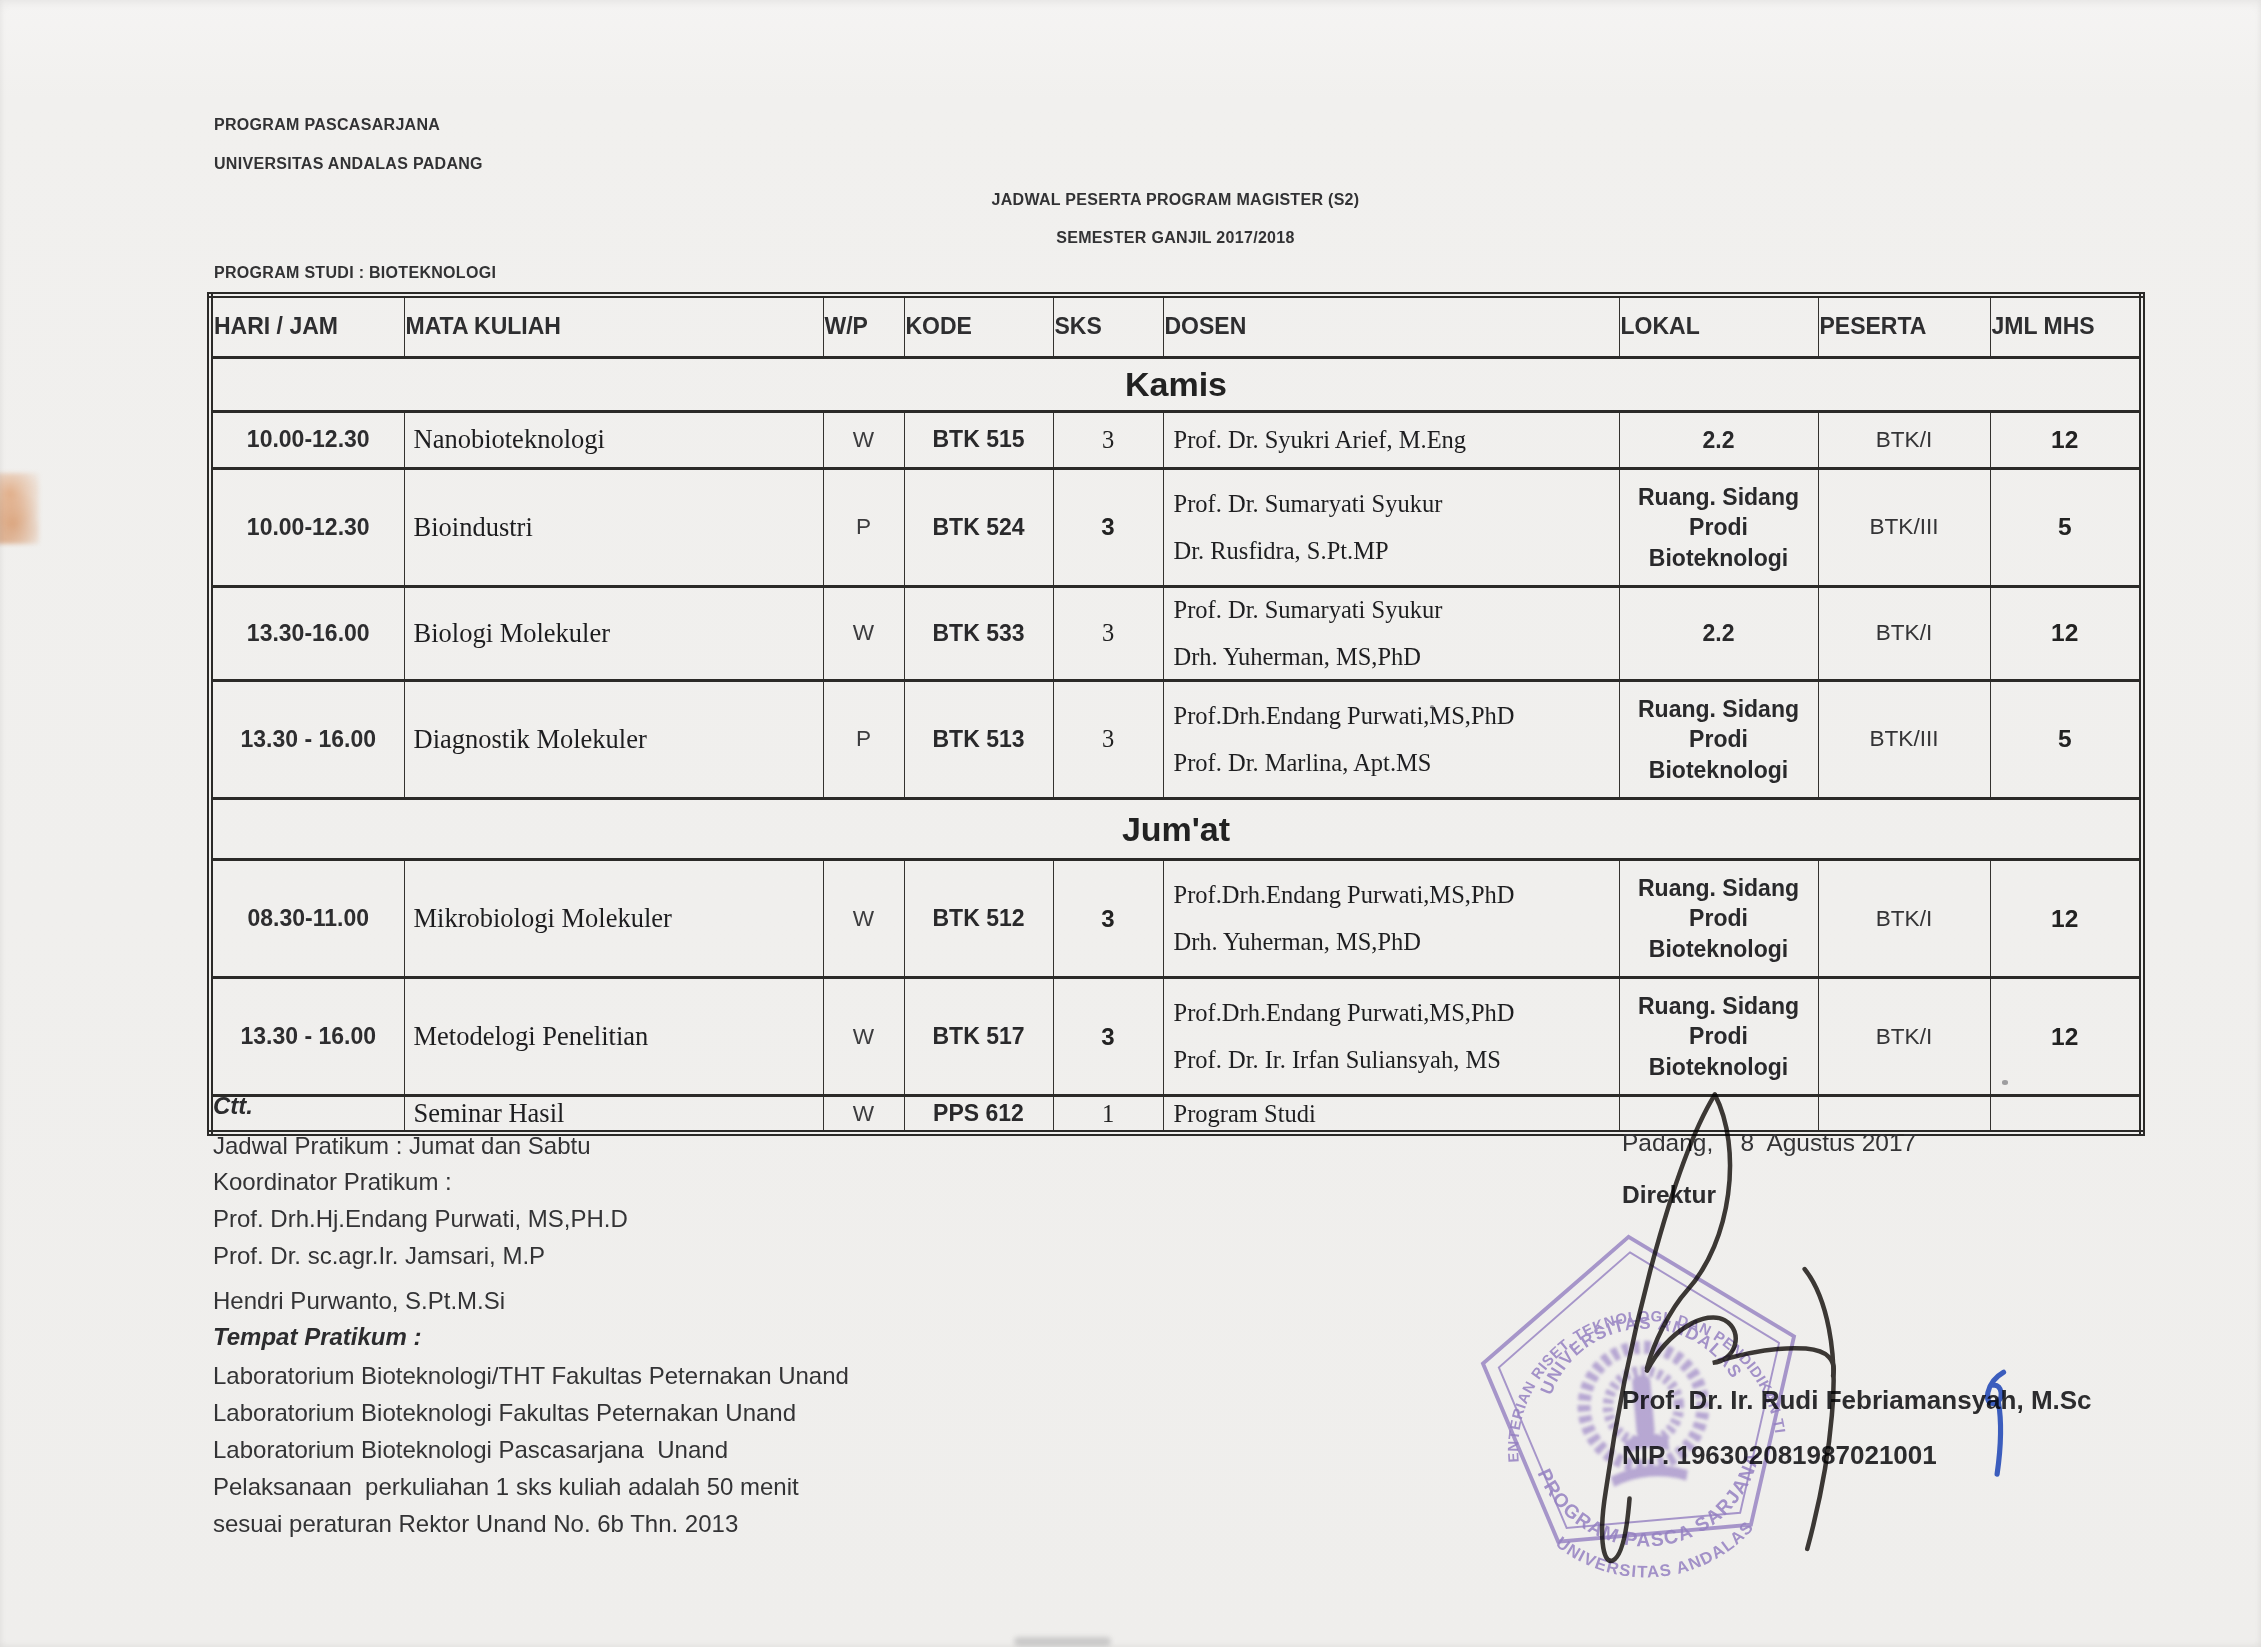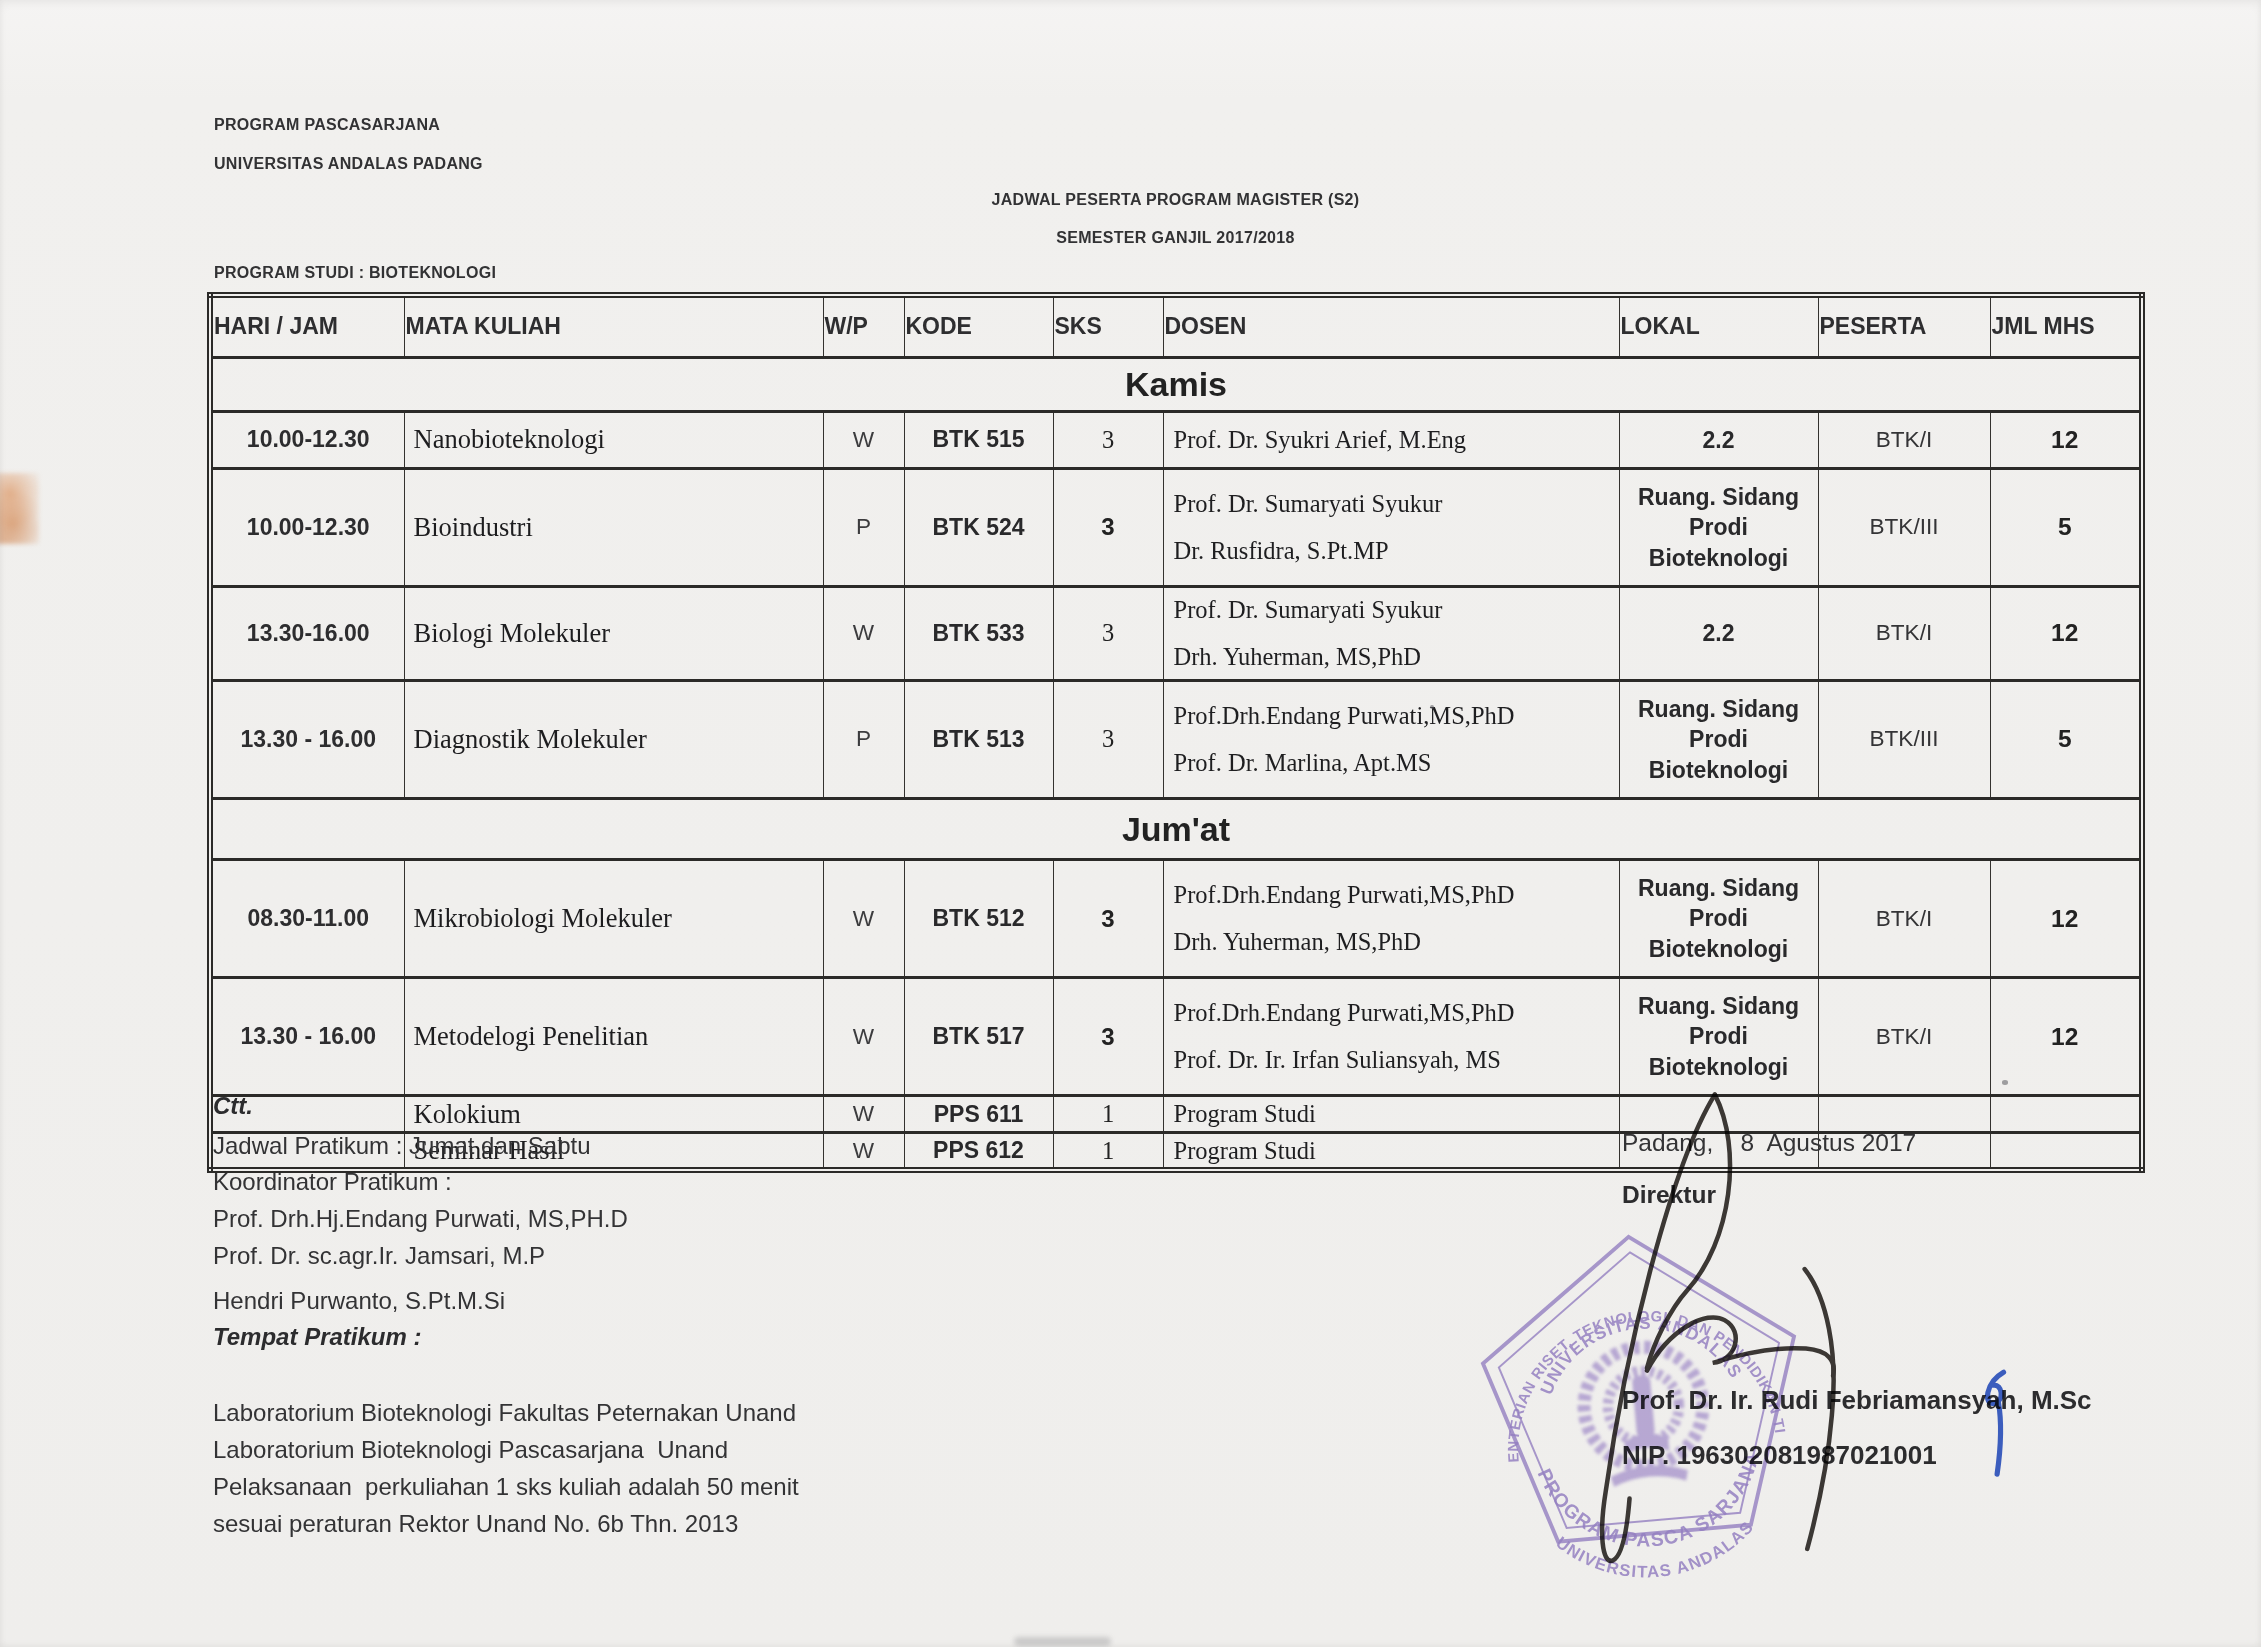--- a/index.html
+++ b/index.html
@@ -192,33 +192,20 @@
           <div class="dosen2">
             <div>Prof.Drh.Endang Purwati,MS,PhD</div>
             <div>Prof. Dr. Ir. Irfan  Suliansyah, MS</div>
           </div>
         </td>
         <td class="c-lokal">Ruang. Sidang Prodi Bioteknologi</td>
         <td class="c-pes">BTK/I</td>
         <td class="c-jml">12</td>
       </tr>
 
-      <tr style="height:37px">
-        <td class="c-jam"></td>
-        <td class="c-mk">Kolokium</td>
-        <td class="c-wp">W</td>
-        <td class="c-kode">PPS 611</td>
-        <td class="c-sks">1</td>
-        <td class="c-dosen">
-          <div class="dosen1">Program Studi</div>
-        </td>
-        <td class="c-lokal"></td>
-        <td class="c-pes"></td>
-        <td class="c-jml"></td>
-      </tr>
 
       <tr style="height:24px">
         <td class="c-jam"></td>
         <td class="c-mk">Seminar Hasil</td>
         <td class="c-wp">W</td>
         <td class="c-kode">PPS 612</td>
         <td class="c-sks">1</td>
         <td class="c-dosen">
           <div class="dosen1">Program Studi</div>
         </td>
@@ -230,20 +217,21 @@
       </table>
   </div>
 
   <div class="abs note bi" style="left:213px;top:1092px;">Ctt.</div>
   <div class="abs note" style="left:213px;top:1132px;">Jadwal Pratikum : Jumat dan Sabtu</div>
   <div class="abs note" style="left:213px;top:1168px;">Koordinator Pratikum :</div>
   <div class="abs note" style="left:213px;top:1205px;">Prof. Drh.Hj.Endang Purwati, MS,PH.D</div>
   <div class="abs note" style="left:213px;top:1242px;">Prof. Dr. sc.agr.Ir. Jamsari, M.P</div>
   <div class="abs note" style="left:213px;top:1287px;">Hendri Purwanto, S.Pt.M.Si</div>
   <div class="abs note bi" style="left:213px;top:1323px;">Tempat Pratikum :</div>
+  <div class="abs note" style="left:213px;top:1362px;">Laboratorium Bioteknologi/THT Fakultas Peternakan Unand</div>
   <div class="abs note" style="left:213px;top:1399px;">Laboratorium Bioteknologi Fakultas Peternakan Unand</div>
   <div class="abs note" style="left:213px;top:1436px;">Laboratorium Bioteknologi Pascasarjana  Unand</div>
   <div class="abs note" style="left:213px;top:1473px;">Pelaksanaan  perkuliahan 1 sks kuliah adalah 50 menit</div>
   <div class="abs note" style="left:213px;top:1510px;">sesuai peraturan Rektor Unand No. 6b Thn. 2013</div>
 
   <div class="abs sig" style="left:1622px;top:1129px;">Padang,    8  Agustus 2017</div>
   <div class="abs sig bold" style="left:1622px;top:1181px;">Direktur</div>
   <div class="abs sig bold" style="left:1622px;top:1385px;font-size:26px;">Prof. Dr. Ir. Rudi Febriamansyah, M.Sc</div>
   <div class="abs sig bold" style="left:1622px;top:1440px;font-size:26px;">NIP. 196302081987021001</div>
 

